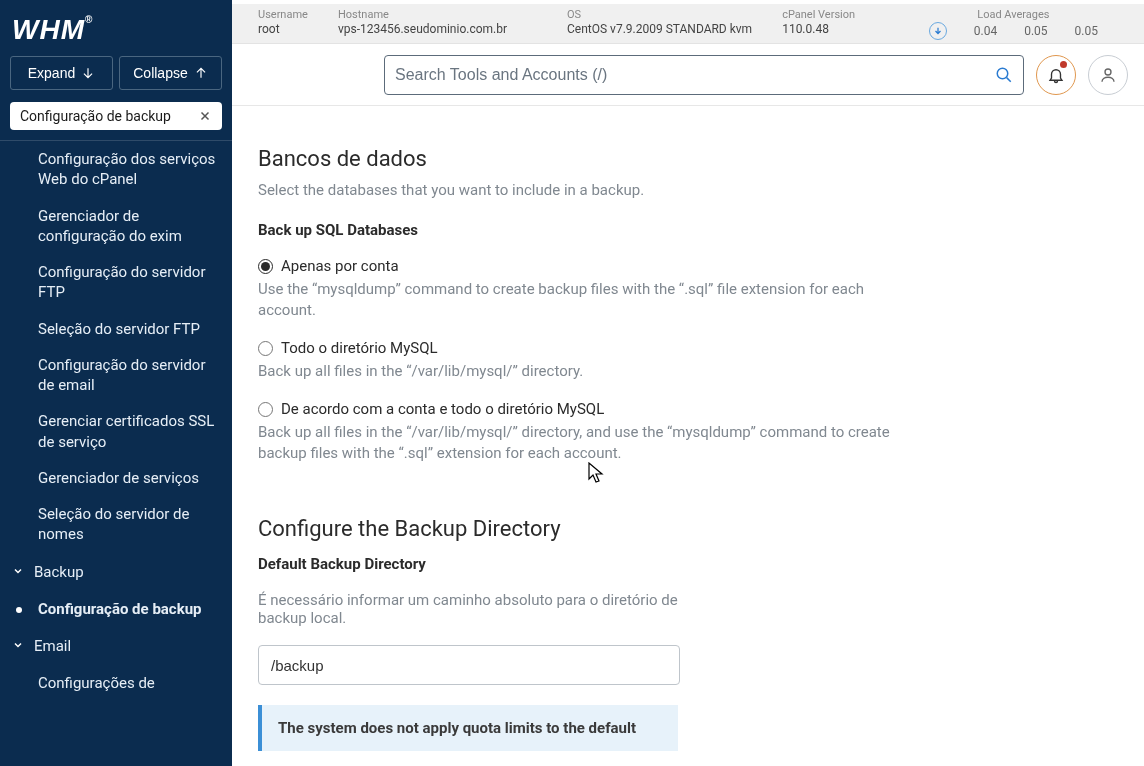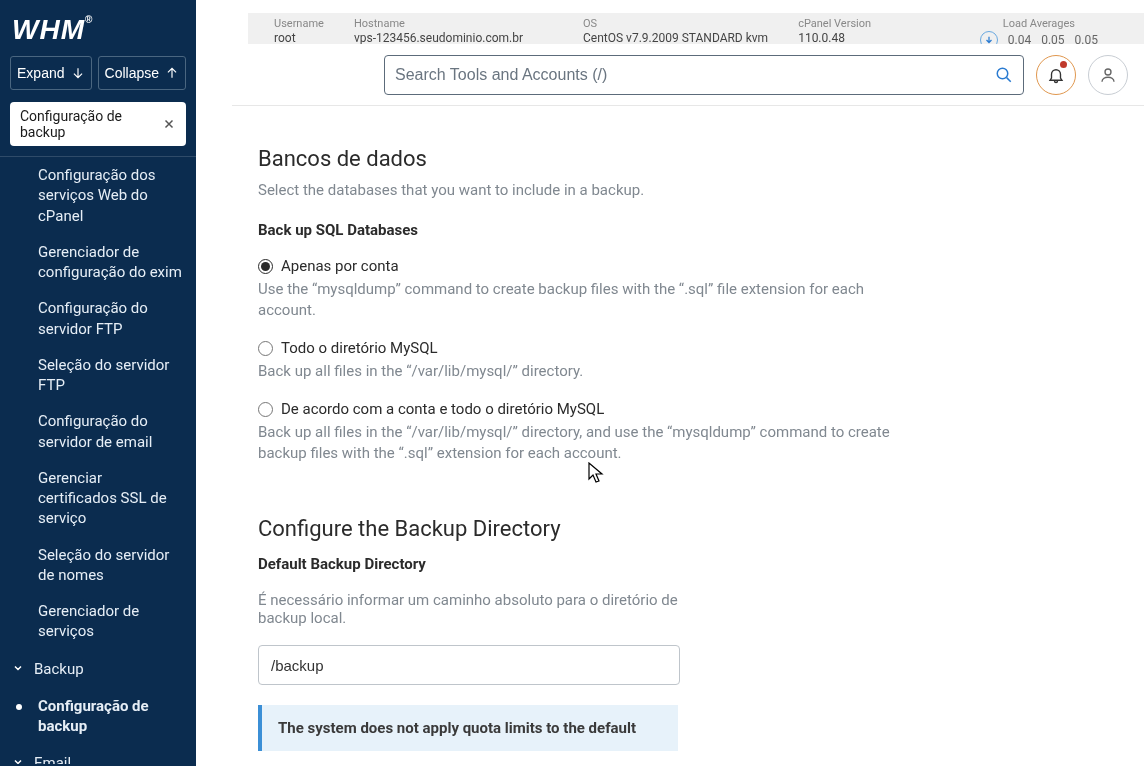--- a/index.html
+++ b/index.html
@@ -1,47 +1,47 @@
 <!DOCTYPE html>
 <html><head>
 <meta charset="utf-8">
 <style>
 * { box-sizing: border-box; margin: 0; padding: 0; }
 body { font-family: -apple-system, BlinkMacSystemFont, "Segoe UI", Roboto, sans-serif; font-size: 14px; color: #333; background: #fff; overflow: hidden; width: 1144px; height: 766px; position: relative; }
 
 
-.sidebar { position: absolute; top: 0; left: 0; width: 196px; height: 766px; background: #0b2c4f; color: #fff; display: flex; flex-direction: column; }
+.sidebar { position: absolute; top: 0; left: 0; width: 232px; height: 766px; background: #0b2c4f; color: #fff; display: flex; flex-direction: column; }
 .logo-wrap { padding: 14px 12px 10px 12px; }
 .logo { font-family: Arial, sans-serif; font-weight: 900; font-style: italic; font-size: 28px; letter-spacing: 1px; color: #fff; display: inline-block; }
 .logo sup { font-size: 10px; font-style: normal; vertical-align: top; }
 .btn-row { display: flex; gap: 6px; padding: 0 10px 12px 10px; }
 .side-btn { flex: 1; border: 1px solid #4a6680; background: transparent; color: #fff; font-size: 14px; padding: 8px 6px; border-radius: 3px; cursor: pointer; display: flex; align-items: center; justify-content: center; gap: 6px; }
 .tag-row { padding: 0 10px 10px 10px; }
 .tag { background: #fff; color: #1a1a1a; border-radius: 4px; padding: 6px 10px; display: flex; align-items: center; justify-content: space-between; font-size: 14px; }
 .tag .x { color: #555; cursor: pointer; }
 .nav-wrap { flex: 1; overflow-y: auto; border-top: 1px solid rgba(255,255,255,0.15); border-bottom: 2px solid #0b2c4f; position: relative; }
 .nav-wrap::-webkit-scrollbar { width: 10px; }
 .nav-wrap::-webkit-scrollbar-track { background: #0b2c4f; }
 .nav-wrap::-webkit-scrollbar-thumb { background: #5a7288; border-radius: 2px; }
 .nav-item { padding: 8px 12px 8px 38px; font-size: 15px; line-height: 1.35; cursor: pointer; color: #e6eef6; }
 .nav-cat { padding: 10px 12px 10px 34px; font-size: 15px; font-weight: 400; cursor: pointer; color: #e6eef6; position: relative; }
 .chev-left { position: absolute; left: 12px; top: 12px; }
 .bullet { position: absolute; left: 16px; top: 16px; width: 6px; height: 6px; background: #fff; border-radius: 50%; }
 .nav-sub { padding: 8px 12px 8px 38px; font-size: 15px; line-height: 1.35; cursor: pointer; color: #e6eef6; }
 .nav-sub.sel { font-weight: 700; }
 
 
-.topbar { position: absolute; top: 13px; left: 232px; right: 0; height: 40px; background: #f0f0f0; border-bottom: 1px solid #e3e3e3; display: flex; align-items: flex-start; padding: 4px 16px 0 26px; font-size: 12px; color: #666; margin-left: 16px; }
+.topbar { position: absolute; top: 4px; left: 232px; right: 0; height: 40px; background: #f0f0f0; border-bottom: 1px solid #e3e3e3; display: flex; align-items: flex-start; padding: 4px 16px 0 26px; font-size: 12px; color: #666; }
 .topbar .col { margin-right: 30px; }
 .topbar .lbl { font-size: 11px; color: #888; }
 .topbar .val { font-size: 12px; color: #444; margin-top: 1px; }
 .topbar .spacer { flex: 1; }
 .topbar .load { text-align: right; }
 .topbar .load .lbl { text-align: center; }
-.topbar .load .vals { display: flex; gap: 10px; align-items: center; margin-top: 1px; }
+.topbar .load .vals { display: flex; gap: 27px; align-items: center; margin-top: 1px; }
 .dl-icon { width: 18px; height: 18px; border-radius: 50%; border: 1px solid #6aa9e0; display: inline-flex; align-items: center; justify-content: center; color: #2a7bd1; font-size: 11px; }
 
 
 .search-row { position: absolute; top: 44px; left: 232px; right: 0; height: 62px; background: #fff; border-bottom: 1px solid #e7e7e7; display: flex; align-items: center; padding: 0 16px 0 26px; gap: 12px; }
 .search-box { flex: 0 0 640px; margin-left: auto; display: flex; align-items: center; border: 1px solid #5c6b7a; border-radius: 4px; height: 40px; padding: 0 10px; }
 .search-box input { flex: 1; border: none; outline: none; font-size: 16px; color: #333; }
 .search-box input::placeholder { color: #6a7580; }
 .search-box .mag { color: #2a7bd1; }
 .icon-btn { width: 40px; height: 40px; border-radius: 50%; border: 1.5px solid #c8cdd3; display: flex; align-items: center; justify-content: center; cursor: pointer; position: relative; }
 .icon-btn.bell { border-color: #e0974e; color: #3a3a3a; }
@@ -96,22 +96,22 @@
       </span>
     </div>
   </div>
   <div class="nav-wrap">
     <div class="nav-item">Configuração dos serviços Web do cPanel</div>
     <div class="nav-item">Gerenciador de configuração do exim</div>
     <div class="nav-item">Configuração do servidor FTP</div>
     <div class="nav-item">Seleção do servidor FTP</div>
     <div class="nav-item">Configuração do servidor de email</div>
     <div class="nav-item">Gerenciar certificados SSL de serviço</div>
+    <div class="nav-item">Gerenciador de serviços</div>
     <div class="nav-item">Seleção do servidor de nomes</div>
-    <div class="nav-item">Gerenciador de serviços</div>
 
     <div class="nav-cat">
       <span class="chev-left">
         <svg width="12" height="12" viewBox="0 0 24 24" fill="none" stroke="#fff" stroke-width="3">
             <path d="M6 9l6 6 6-6"></path>
           </svg>
       </span>
       <span>Backup</span>
     </div>
     <div class="nav-sub sel" style="position:relative;">

